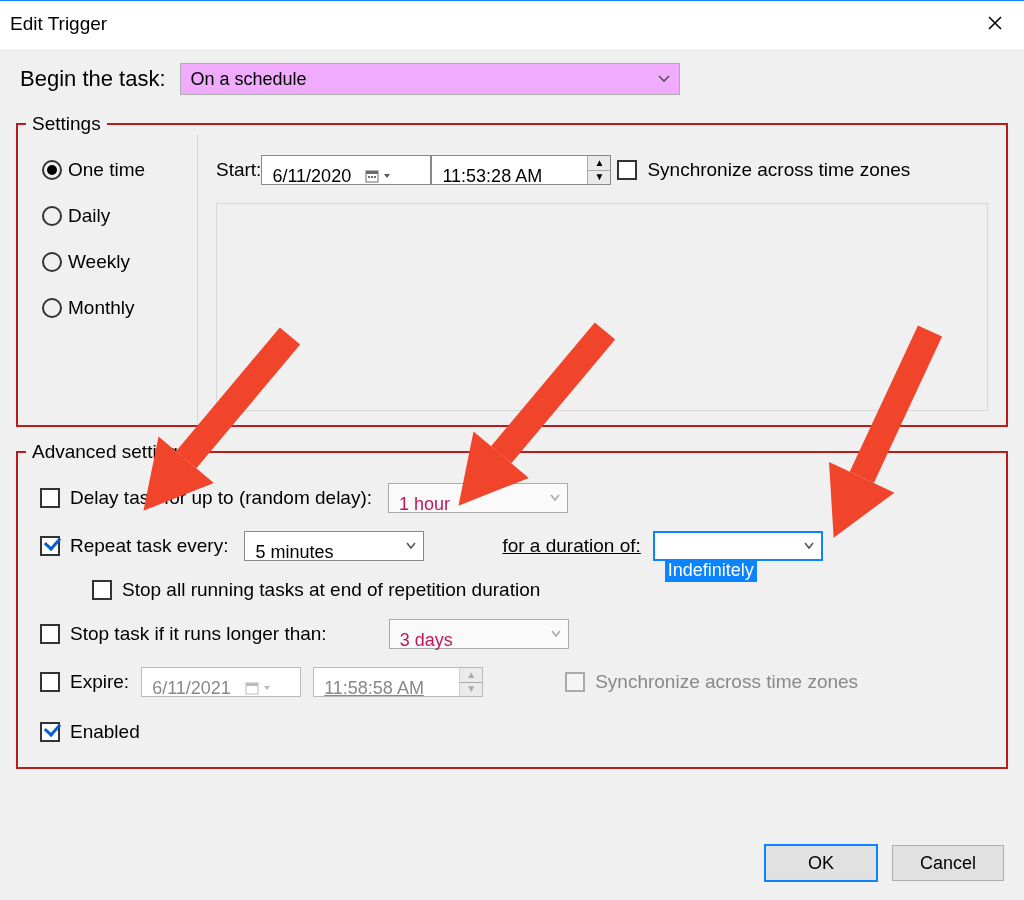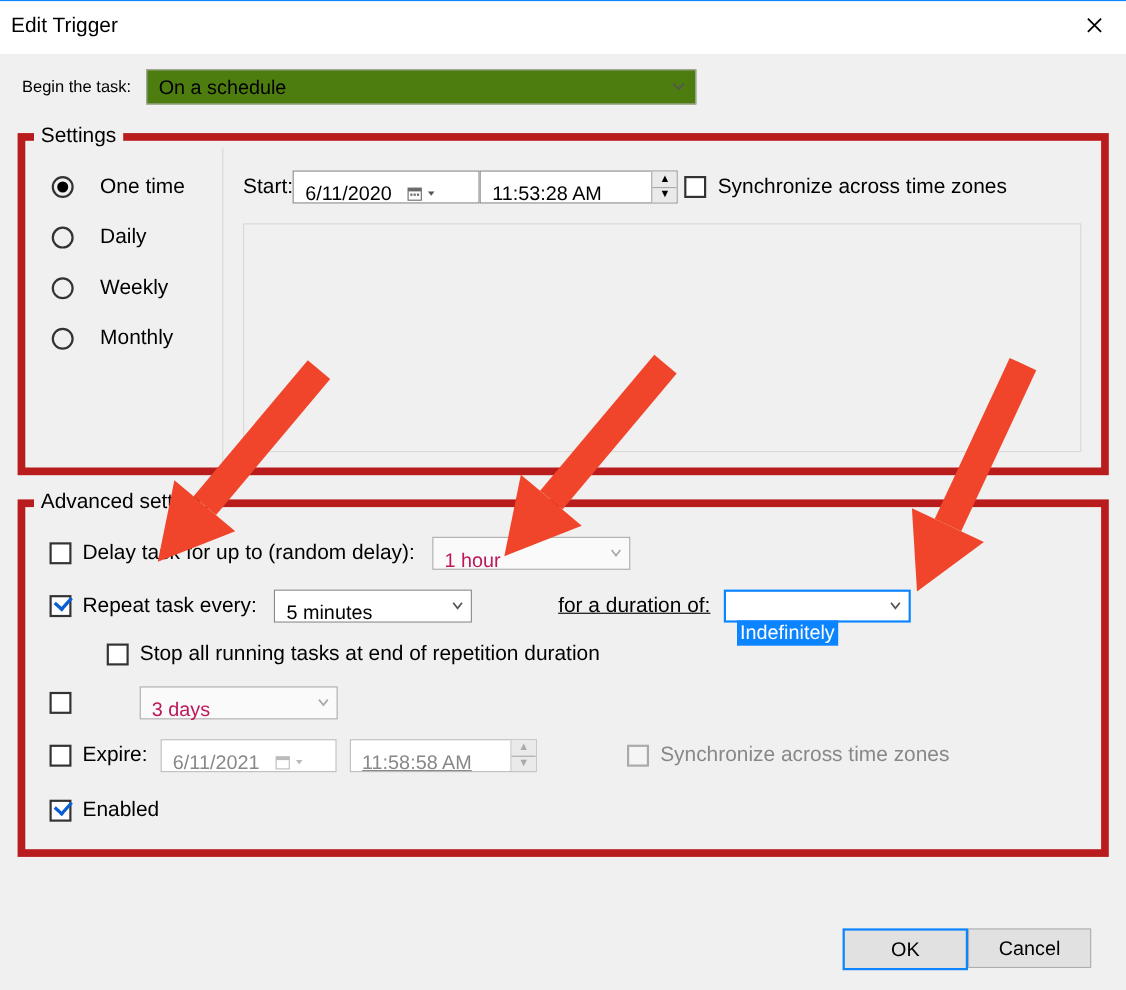--- a/index.html
+++ b/index.html
@@ -51,42 +51,42 @@
   }
 
   
   .row-begin {
     display: flex;
     align-items: center;
     gap: 14px;
     margin-bottom: 18px;
     padding-left: 4px;
   }
-  .row-begin label { font-size: 15px; }
+  .row-begin label { font-size: 22px; }
   .begin-select {
     position: relative;
     width: 500px;
     height: 32px;
-    background: #4d7c0f;
+    background: #f0abfc;
     border: 1px solid #acacac;
     display: flex;
     align-items: center;
     padding: 0 10px;
     box-sizing: border-box;
   }
   .begin-select .chev {
     position: absolute;
     right: 8px; top: 50%;
     transform: translateY(-50%);
   }
   .chev svg { display: block; }
 
   
   fieldset.settings, fieldset.advanced {
-    border: 7px solid #b91c1c;
+    border: 2px solid #b91c1c;
     margin: 0 0 14px 0;
     padding: 0;
     position: relative;
   }
   fieldset legend {
     font-size: 19px;
     padding: 0 6px;
     margin-left: 8px;
     background: #f0f0f0;
   }
@@ -101,21 +101,21 @@
     border-right: 1px solid #d8d8d8;
     padding: 24px 14px 14px 24px;
     box-sizing: border-box;
     display: flex;
     flex-direction: column;
     gap: 24px;
   }
   .radio-row {
     display: flex;
     align-items: center;
-    gap: 24px;
+    gap: 6px;
     font-size: 19px;
   }
   .radio {
     width: 20px; height: 20px;
     border: 2px solid #333;
     border-radius: 50%;
     box-sizing: border-box;
     position: relative;
   }
   .radio.checked::after {
@@ -214,23 +214,25 @@
   .dropdown.highlight-blue .seltext {
     background: #0a84ff; color:#fff; padding: 1px 3px; margin-top: 36px;
   }
 
   .disabled-text { color:#888; }
 
   .indent { margin-left: 52px; }
 
   .buttons-row {
     position: absolute;
-    right: 32px;
+    right: 20px;
     bottom: 18px;
     display: flex;
+    gap: 14px;
+    align-items: center;
   }
   .btn {
     width: 110px; height: 34px;
     background: #e1e1e1;
     border: 1px solid #adadad;
     display:flex; align-items:center; justify-content:center;
     font-size: 18px;
     cursor: pointer;
   }
   .btn.primary { border: 2px solid #0a84ff; }
@@ -377,20 +379,21 @@
         <div class="adv-row indent">
           <div class="checkbox-row">
             <span class="checkbox"></span>
             <span>Stop all running tasks at end of repetition duration</span>
           </div>
         </div>
 
         <div class="adv-row">
           <div class="checkbox-row">
             <span class="checkbox"></span>
+            <span>Stop task if it runs longer than:</span>
           </div>
           <div class="dropdown disabled" style="margin-left:50px;">
             <span>3 days</span>
             <span class="chev">
               <svg width="12" height="10" viewBox="0 0 12 10">
                   <path d="M2 2 L6 7 L10 2" stroke="#aaa" stroke-width="1.6" fill="none"></path>
                 </svg>
             </span>
           </div>
         </div>

